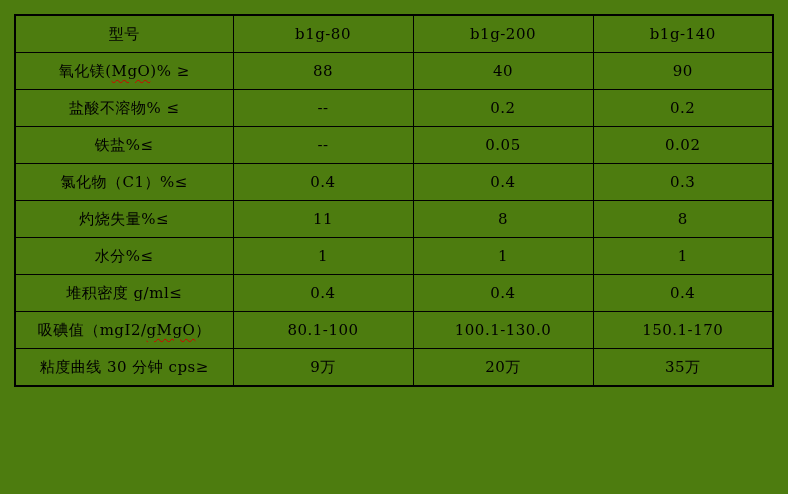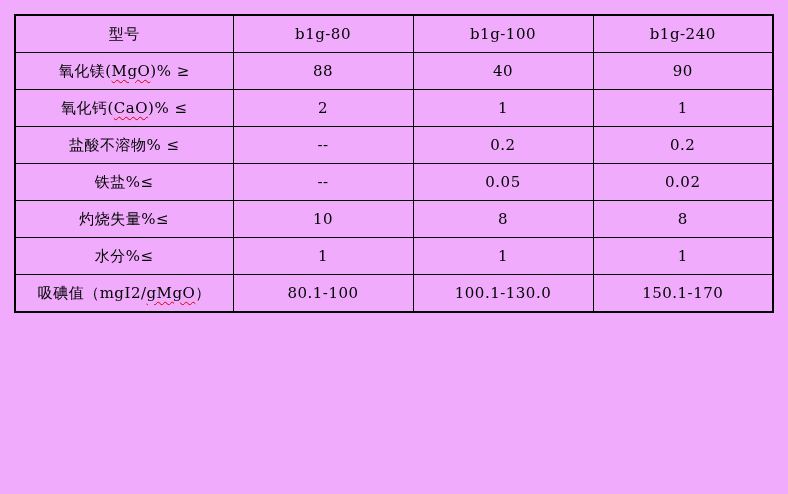--- a/index.html
+++ b/index.html
@@ -4,21 +4,21 @@
 <style>
   html, body {
     margin: 0;
     padding: 0;
     background: #ffffff;
   }
   .page {
     position: relative;
     width: 788px;
     height: 494px;
-    background: #f0abfc;
+    background: #4d7c0f;
     overflow: hidden;
     font-family: "DejaVu Serif", "Liberation Serif", serif;
   }
   table.spec-table {
     position: absolute;
     left: 14px;
     top: 14px;
     border-collapse: collapse;
     table-layout: fixed;
     border: 2px solid #000000;
@@ -56,62 +56,74 @@
     <colgroup>
       <col class="c-label">
       <col class="c-val">
       <col class="c-val">
       <col class="c-val">
     </colgroup>
     <thead>
       <tr>
         <th>型号</th>
         <th>b1g-80</th>
-        <th>b1g-100</th>
-        <th>b1g-240</th>
+        <th>b1g-200</th>
+        <th>b1g-140</th>
       </tr>
     </thead>
     <tbody>
         <tr>
           <td><span>氧化镁(</span><span class="squiggle">MgO</span><span>)% ≥</span></td>
           <td>88</td>
           <td>40</td>
           <td>90</td>
-        </tr>
-        <tr>
-          <td><span>氧化钙(</span><span class="squiggle">CaO</span><span>)% ≤</span></td>
-          <td>2</td>
-          <td>1</td>
-          <td>1</td>
         </tr>
         <tr>
           <td><span>盐酸不溶物% ≤</span></td>
           <td>--</td>
           <td>0.2</td>
           <td>0.2</td>
         </tr>
         <tr>
           <td><span>铁盐%≤</span></td>
           <td>--</td>
           <td>0.05</td>
           <td>0.02</td>
         </tr>
         <tr>
+          <td><span>氯化物（C1）%≤</span></td>
+          <td>0.4</td>
+          <td>0.4</td>
+          <td>0.3</td>
+        </tr>
+        <tr>
           <td><span>灼烧失量%≤</span></td>
-          <td>10</td>
+          <td>11</td>
           <td>8</td>
           <td>8</td>
         </tr>
         <tr>
           <td><span>水分%≤</span></td>
           <td>1</td>
           <td>1</td>
           <td>1</td>
         </tr>
         <tr>
+          <td><span>堆积密度 g/ml≤</span></td>
+          <td>0.4</td>
+          <td>0.4</td>
+          <td>0.4</td>
+        </tr>
+        <tr>
           <td><span>吸碘值（mgI2/</span><span class="squiggle">gMgO</span><span>）</span></td>
           <td>80.1-100</td>
           <td>100.1-130.0</td>
           <td>150.1-170</td>
+        </tr>
+        <tr>
+          <td><span>粘度曲线 30 分钟 cps≥</span></td>
+          <td>9万</td>
+          <td>20万</td>
+          <td>35万</td>
         </tr>
       </tbody>
   </table>
 </div>
 
 </body></html>

